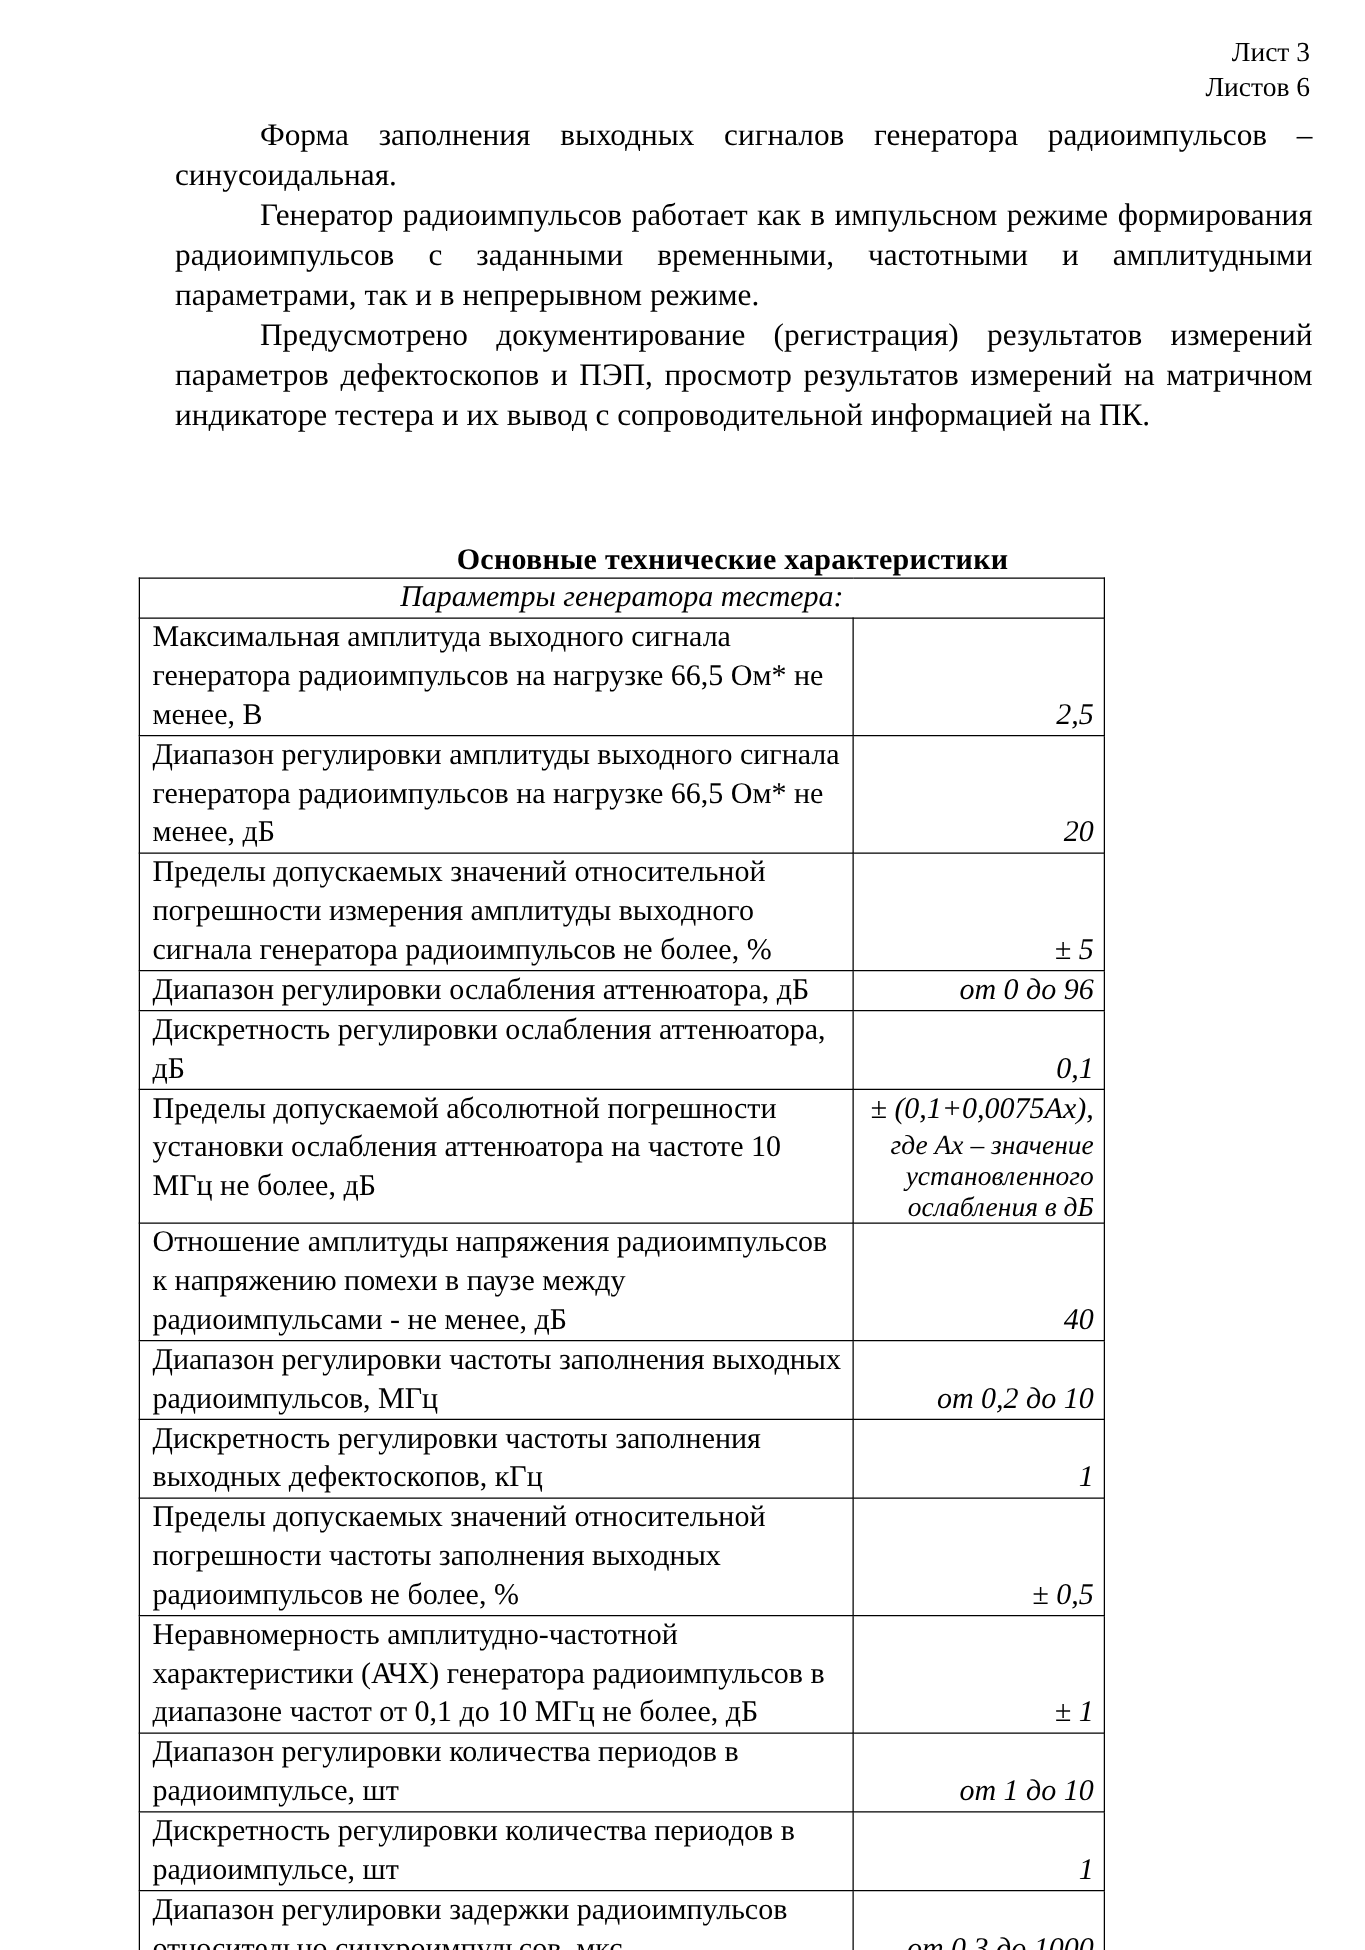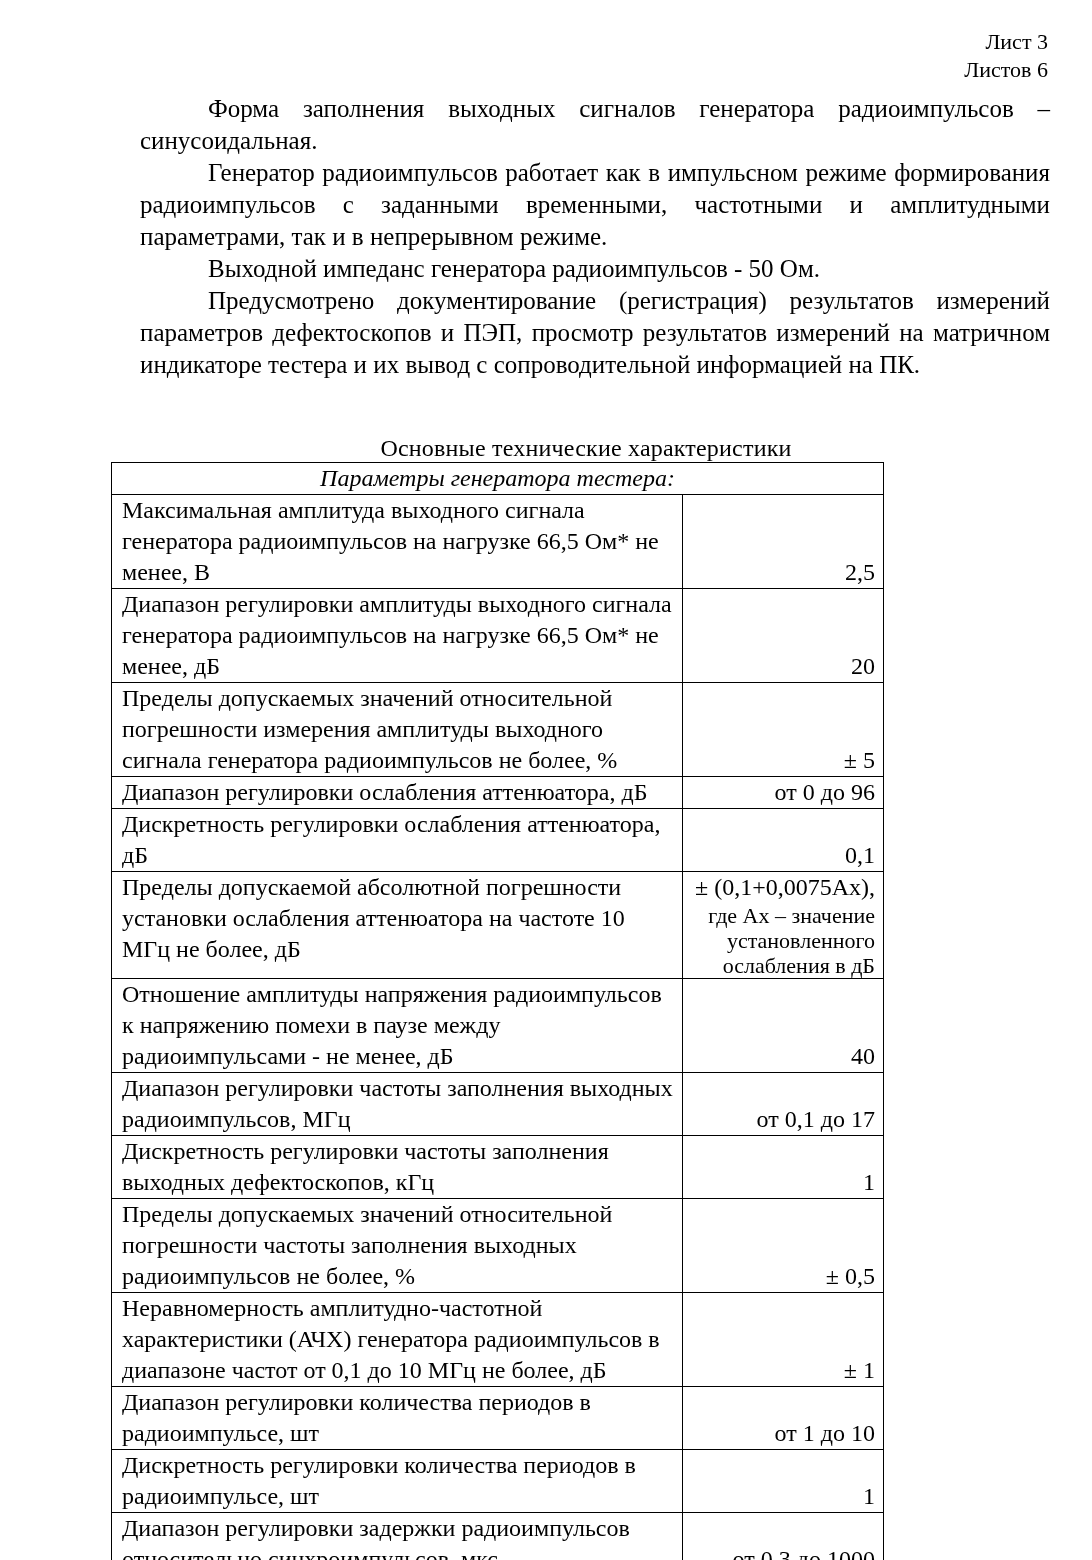--- a/index.html
+++ b/index.html
@@ -35,21 +35,21 @@
       margin: 0;
       text-align: justify;
       text-indent: 68px;
     }
     .table-title {
       position: absolute;
       left: 111px;
       width: 950px;
       top: 433px;
       text-align: center;
-      font-weight: normal;
+      font-weight: bold;
       font-size: 24px;
       line-height: 30px;
       letter-spacing: 0.2px;
     }
     table.specs {
       position: absolute;
       left: 111px;
       top: 462px;
       width: 773px;
       border-collapse: collapse;
@@ -69,20 +69,21 @@
     }
     table.specs td.param {
       width: 716px;
     }
     table.specs td.value {
       width: 200px;
       text-align: right;
       vertical-align: bottom;
       padding-right: 8px;
       padding-left: 4px;
+      font-style: italic;
     }
     table.specs td.value .note {
       display: block;
       font-size: 22px;
       line-height: 25px;
     }
     table.specs td.value.top {
       vertical-align: top;
     }
   </style>
@@ -90,21 +91,20 @@
 <body>
 
 <div class="page-header">
   <div>Лист 3</div>
   <div>Листов 6</div>
 </div>
 
 <div class="intro">
   <p>Форма заполнения выходных сигналов генератора радиоимпульсов – синусоидальная.</p>
   <p>Генератор радиоимпульсов работает как в импульсном режиме формирования радиоимпульсов с заданными временными, частотными и амплитудными параметрами, так и в непрерывном режиме.</p>
-  <p>Выходной импеданс генератора радиоимпульсов - 50 Ом.</p>
   <p>Предусмотрено документирование (регистрация) результатов измерений параметров дефектоскопов и ПЭП, просмотр результатов измерений на матричном индикаторе тестера и их вывод с сопроводительной информацией на ПК.</p>
 </div>
 
 <div class="table-title">Основные технические характеристики</div>
 
 <table class="specs">
   <tbody>
     <tr>
       <td class="section" colspan="2">Параметры генератора тестера:</td>
     </tr>
@@ -134,21 +134,21 @@
         <span>± (0,1+0,0075Ах),</span>
         <span class="note">где Ах – значение установленного ослабления в дБ</span>
       </td>
     </tr>
     <tr>
       <td class="param">Отношение амплитуды напряжения радиоимпульсов к напряжению помехи в паузе между радиоимпульсами - не менее, дБ</td>
       <td class="value">40</td>
     </tr>
     <tr>
       <td class="param">Диапазон регулировки частоты заполнения выходных радиоимпульсов, МГц</td>
-      <td class="value">от 0,1 до 17</td>
+      <td class="value">от 0,2 до 10</td>
     </tr>
     <tr>
       <td class="param">Дискретность регулировки частоты заполнения выходных дефектоскопов, кГц</td>
       <td class="value">1</td>
     </tr>
     <tr>
       <td class="param">Пределы допускаемых значений относительной погрешности частоты заполнения выходных радиоимпульсов не более, %</td>
       <td class="value">± 0,5</td>
     </tr>
     <tr>

